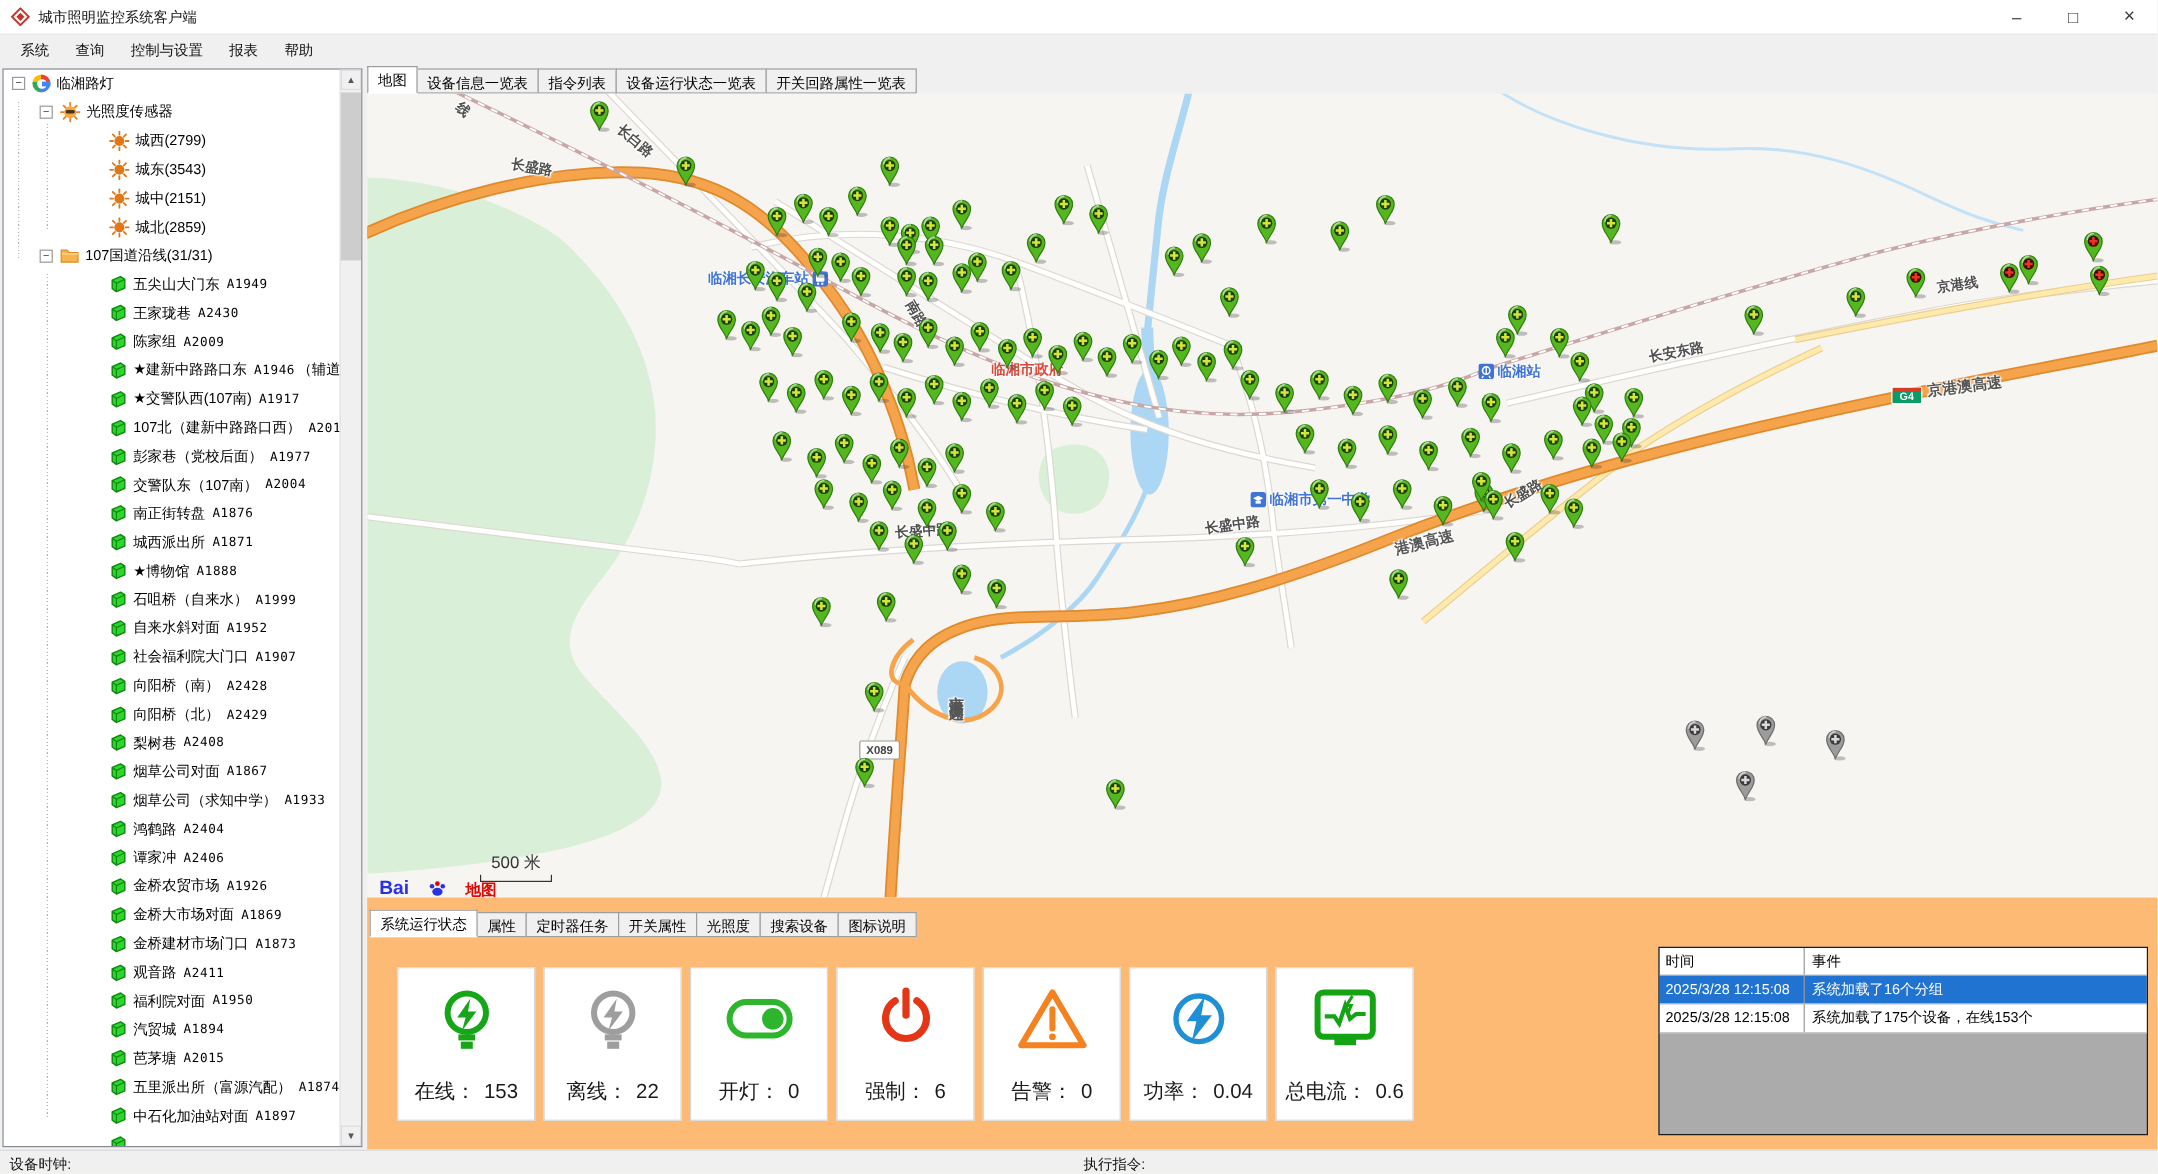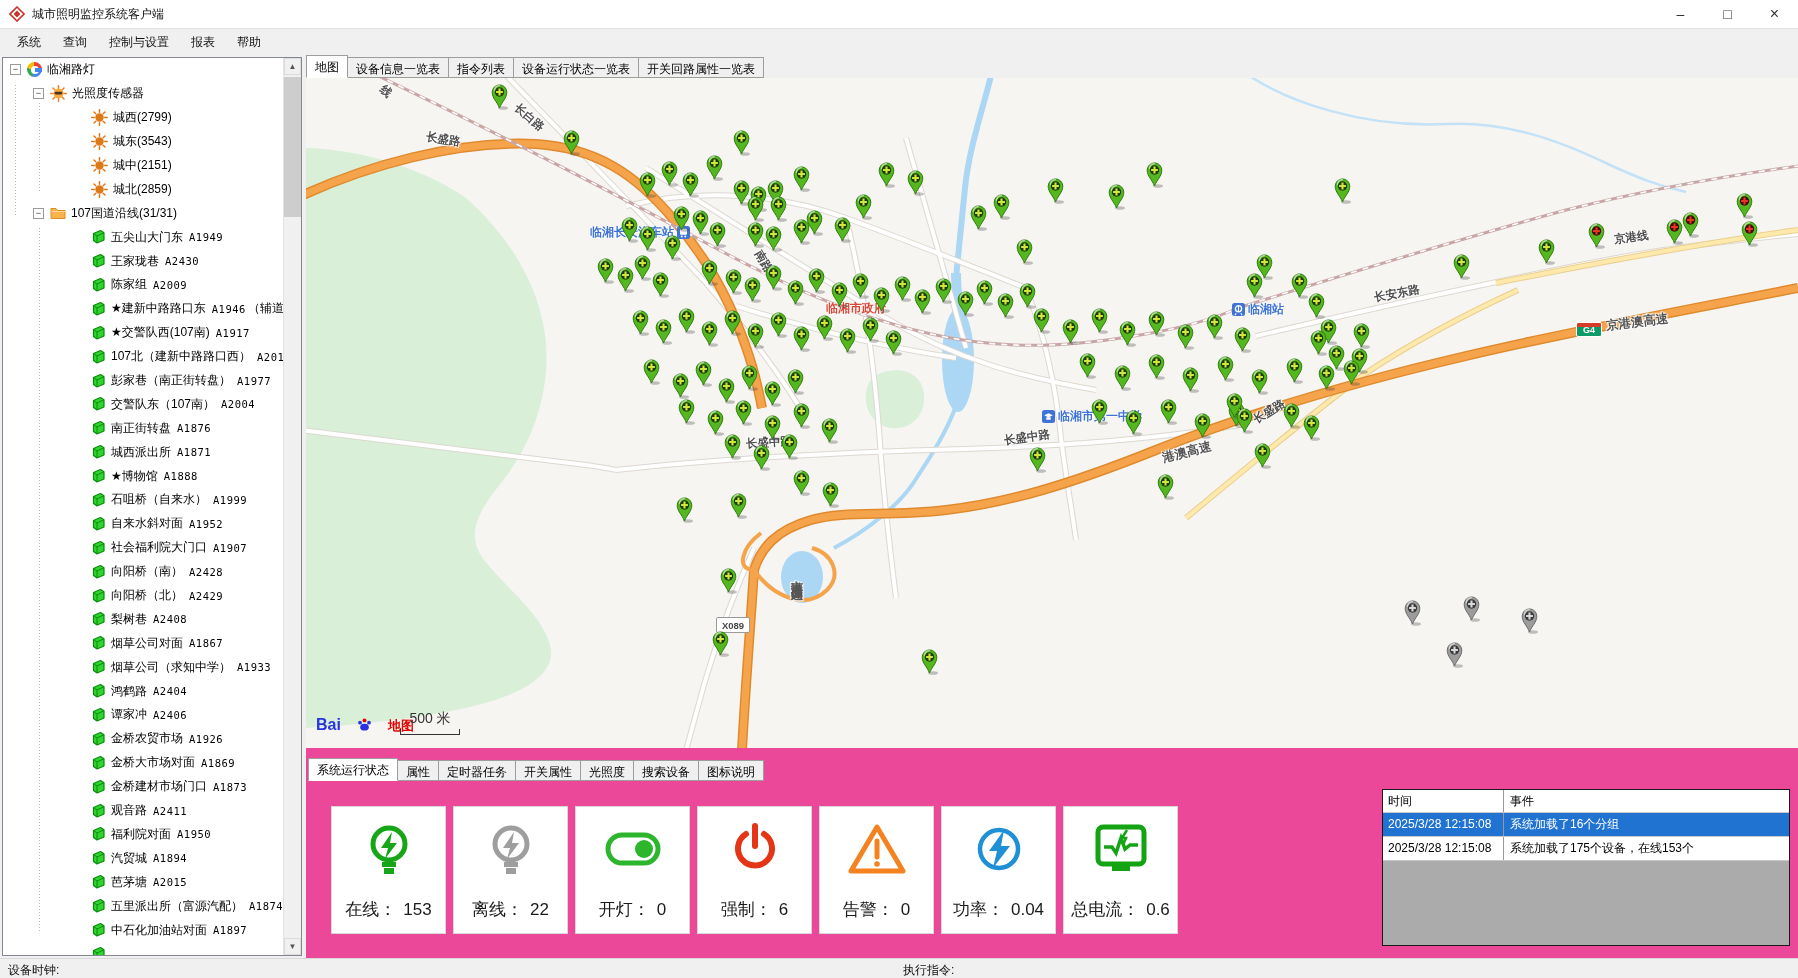--- a/index.html
+++ b/index.html
@@ -54,27 +54,27 @@
   .maplabel.vert{writing-mode:vertical-lr;text-orientation:upright;letter-spacing:2px}
   .poi{position:absolute;z-index:22;display:flex;align-items:center;gap:3px;font-size:12px;font-weight:bold;
        text-shadow:0 0 2px #fff,0 0 2px #fff,1px 1px 1px #fff;white-space:nowrap}
   .badge{position:absolute;z-index:21;display:flex;align-items:center;justify-content:center;
          font-weight:bold;border-radius:2px}
   .badge.g4{width:24px;height:13px;background:linear-gradient(to bottom,#d63c28 0 30%,#0a9b68 30%);
             color:#fff;font-size:9px;border:1px solid #fff}
   .badge.county{width:32px;height:14px;background:#fff;border:1px solid #9a9a9a;color:#444;font-size:9.5px}
   .scalebar{position:absolute;left:94px;bottom:13px;z-index:40;font-size:14px;color:#333;text-align:center}
   .scalebar .bar{width:58px;height:5px;border:1px solid #333;border-top:none;margin-top:1px}
-  .maplogo{position:absolute;left:10px;bottom:16px;z-index:40;display:flex;align-items:flex-end;gap:16px}
+  .maplogo{position:absolute;left:10px;bottom:0;z-index:40;display:flex;align-items:flex-end;gap:16px}
   .maplogo .bai{color:#2932e1;font-weight:bold;font-size:16px;line-height:14px}
   .maplogo .du{color:#e10601;font-weight:bold;font-size:13px;line-height:13px}
   .attrib{position:absolute;left:0;bottom:0;width:100%;height:15px;background:rgba(255,255,255,.78);
           z-index:39;font-size:11px;color:#2a2a2a;padding-left:8px;box-sizing:border-box;line-height:15px;white-space:nowrap}
   
-  .bottompanel{position:absolute;left:306px;top:748px;width:1492px;height:210px;background:#ec4899}
+  .bottompanel{position:absolute;left:306px;top:748px;width:1492px;height:210px;background:#fdba74}
   .cards{position:absolute;left:25px;top:58px;display:flex;gap:7px}
   .card{width:115px;height:128px;background:#fff;border:1px solid #d7d7d7;box-sizing:border-box;
         display:flex;flex-direction:column;align-items:center}
   .card .ic{margin-top:13px}
   .card .cl{margin-top:auto;margin-bottom:12px;font-size:17px;color:#1a1a1a;white-space:nowrap}
   .card .cl .v{margin-left:7px}
   
   .eventlog{position:absolute;left:1382px;top:789px;width:408px;height:157px;background:#ababab;
             border:1px solid #1a1a1a;box-sizing:border-box;overflow:hidden}
   .evrow{display:flex;height:23px;line-height:23px;background:#fff;border-bottom:1px solid #c8c8c8}
@@ -283,21 +283,21 @@
         <span class="lbl">107北（建新中路路口西）</span>
         <span class="code">A2014</span>
       </div>
       <div class="trow lvl2">
         <span class="ticon">
           <svg width="15" height="16" viewBox="0 0 15 16">
             <path d="M2.5,4.5 L9.5,1.5 L13,3.8 L13,11 L6,14 L2.5,11.5 Z" fill="#2ed52e" stroke="#0c8a0c" stroke-width="1.2" stroke-linejoin="round"></path>
             <path d="M2.5,4.5 L6,7 L6,14 M6,7 L13,3.8" fill="none" stroke="#0c8a0c" stroke-width="1"></path>
           </svg>
         </span>
-        <span class="lbl">彭家巷（南正街转盘）</span>
+        <span class="lbl">彭家巷（党校后面）</span>
         <span class="code">A1977</span>
       </div>
       <div class="trow lvl2">
         <span class="ticon">
           <svg width="15" height="16" viewBox="0 0 15 16">
             <path d="M2.5,4.5 L9.5,1.5 L13,3.8 L13,11 L6,14 L2.5,11.5 Z" fill="#2ed52e" stroke="#0c8a0c" stroke-width="1.2" stroke-linejoin="round"></path>
             <path d="M2.5,4.5 L6,7 L6,14 M6,7 L13,3.8" fill="none" stroke="#0c8a0c" stroke-width="1"></path>
           </svg>
         </span>
         <span class="lbl">交警队东（107南）</span>

